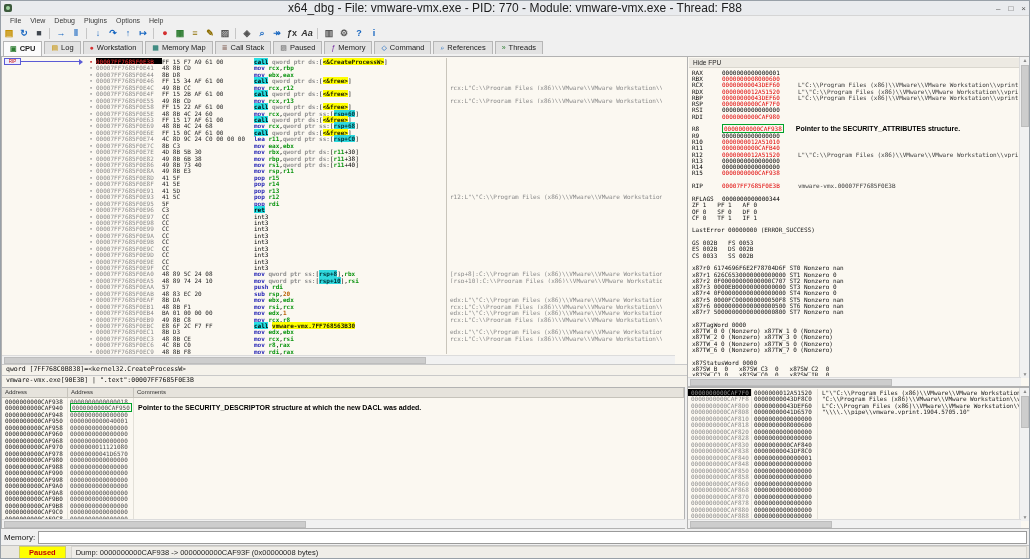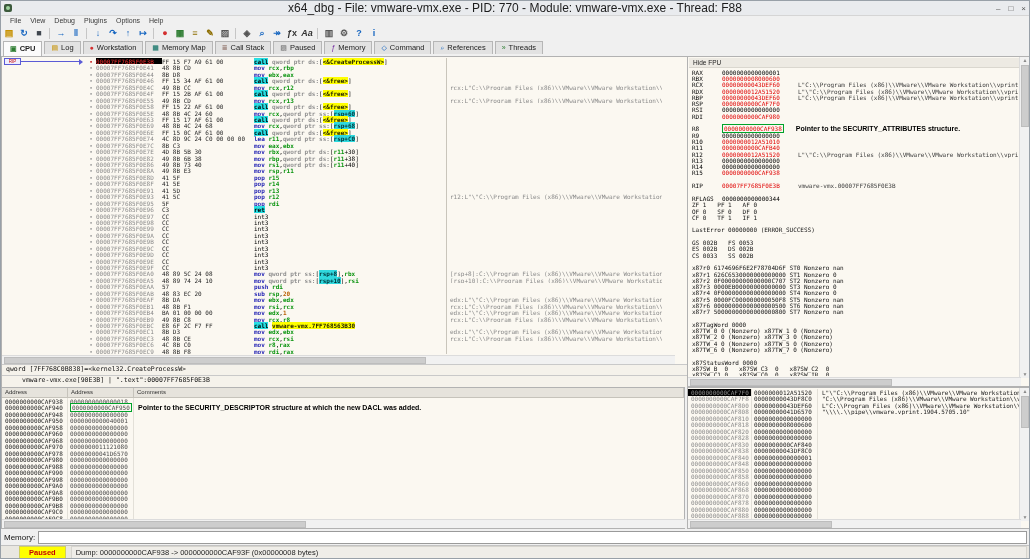--- a/index.html
+++ b/index.html
@@ -50,21 +50,21 @@
   .vscroll{position:absolute;right:0;top:0;width:10px;background:#f1f1f1;border-left:1px solid #dcdcdc;}
   .vscroll .arr{position:absolute;left:0;right:0;text-align:center;font-size:5px;color:#8a8a8a;height:7px;line-height:7px;}
   .vscroll .arr.dn{bottom:0;}
   .vscroll .thumb{position:absolute;left:1px;right:1px;background:#cdcdcd;border:1px solid #bdbdbd;}
   .hscroll{position:absolute;height:8px;background:#f1f1f1;border-top:1px solid #dcdcdc;}
   .hscroll .thumb{position:absolute;top:1px;height:5px;background:#cdcdcd;border:1px solid #bdbdbd;}
   #disasm-hscroll{left:0;width:673px;top:298px;}
   #disasm-info1{position:absolute;left:0;right:0;top:307px;height:10px;line-height:10px;background:#f5f2eb;border-top:1px solid #c9c9c9;
                 font:6.5px "DejaVu Sans Mono",monospace;padding-left:4px;color:#111;}
   #disasm-info2{position:absolute;left:0;right:0;top:318px;height:11px;line-height:11px;background:#f5f2eb;border-top:1px solid #c9c9c9;
-                font:6.5px "DejaVu Sans Mono",monospace;padding-left:20px;color:#111;}
+                font:6.5px "DejaVu Sans Mono",monospace;padding-left:4px;color:#111;}
   #registers-pane{left:686px;top:55px;width:344px;height:331px;}
   #hide-fpu{position:absolute;left:1px;top:1px;right:11px;height:9px;line-height:9px;font-size:6.5px;padding-left:4px;
             background:#edeae3;border-bottom:1px solid #dad7cf;color:#222;}
   #register-lines{position:absolute;left:4px;top:12px;right:12px;bottom:10px;overflow:hidden;}
   .rl{display:flex;height:6.3px;line-height:6.3px;font:6px "DejaVu Sans Mono",monospace;white-space:pre;align-items:center;}
   .rl .n{width:30px;flex:none;color:#000;}
   .rl .v{width:64px;flex:none;color:#000;}
   .rl .v.red{color:#e00000;}
   .rl .v.boxed{border:1px solid #00a32a;width:auto;padding:0 1px;margin:-1px 0;}
   .rl .ref{margin-left:12px;color:#3c3c3c;overflow:hidden;}

